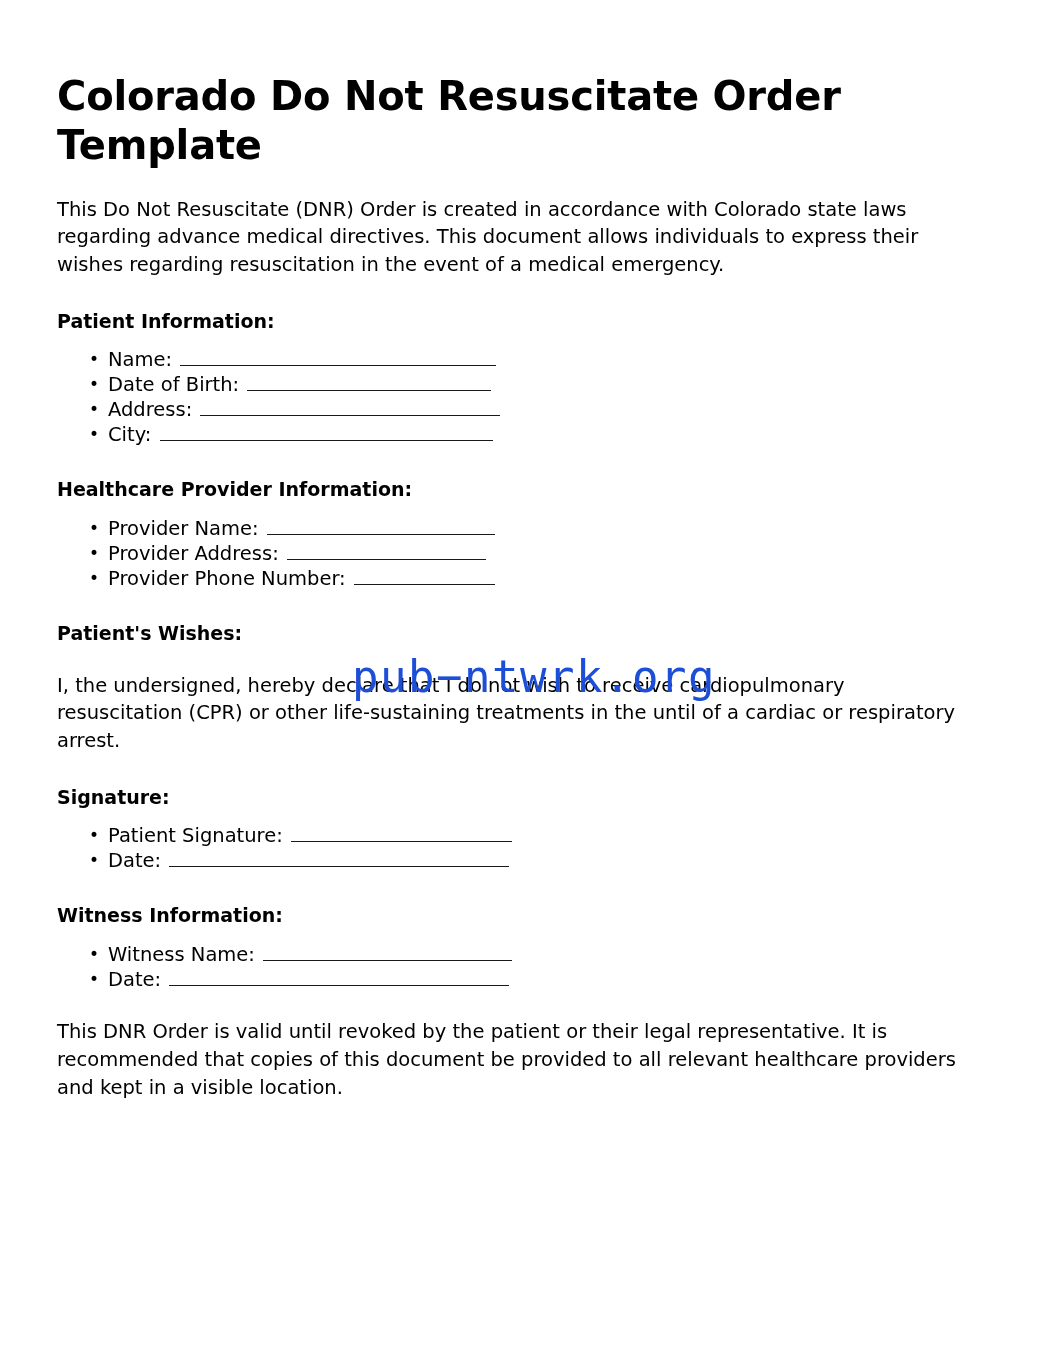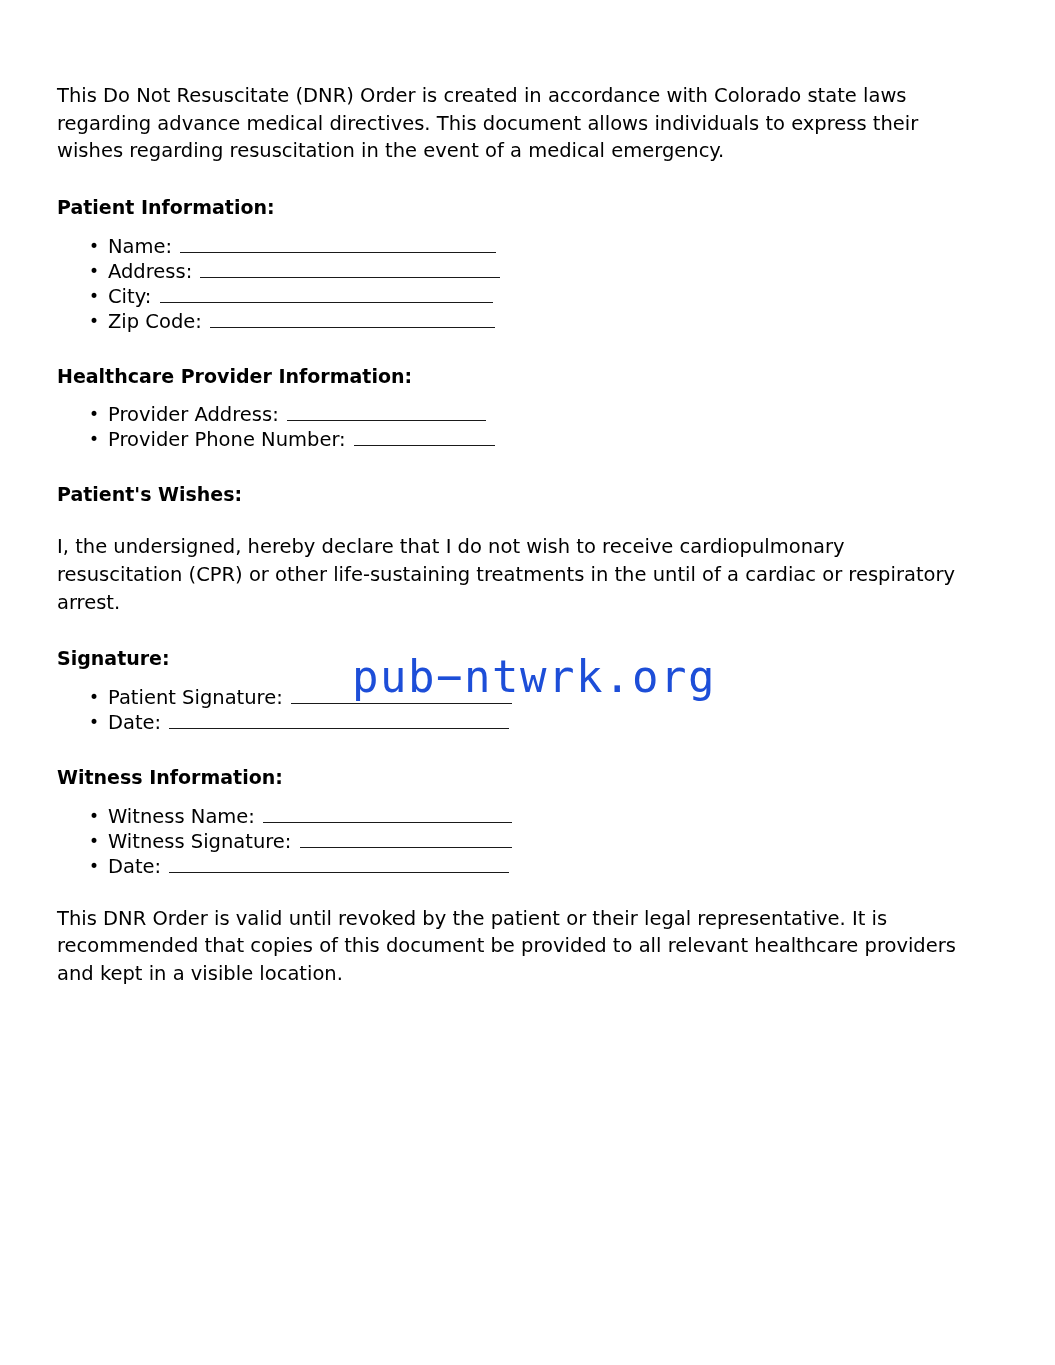--- a/index.html
+++ b/index.html
@@ -120,43 +120,47 @@
     pointer-events: none;
     user-select: none;
     z-index: 5;
   }
 </style>
 </head>
 <body>
 
 <div class="page">
 
+  <h1 class="doc-title">Colorado Do Not Resuscitate Order Template</h1>
 
   <p class="para">This Do Not Resuscitate (DNR) Order is created in accordance with Colorado state laws regarding advance medical directives. This document allows individuals to express their wishes regarding resuscitation in the event of a medical emergency.</p>
 
   <h2 class="section-heading">Patient Information:</h2>
 
   <ul class="field-list">
     <li>
       <span class="field-label">Name: </span><span class="rule w-name"></span>
     </li>
     <li>
+      <span class="field-label">Date of Birth: </span><span class="rule w-dob"></span>
+    </li>
+    <li>
       <span class="field-label">Address: </span><span class="rule w-address"></span>
     </li>
     <li>
       <span class="field-label">City: </span><span class="rule w-city"></span>
-    </li>
-    <li>
-      <span class="field-label">Zip Code: </span><span class="rule w-zip"></span>
     </li>
   </ul>
 
   <h2 class="section-heading">Healthcare Provider Information:</h2>
 
   <ul class="field-list">
+    <li>
+      <span class="field-label">Provider Name: </span><span class="rule w-pname"></span>
+    </li>
     <li>
       <span class="field-label">Provider Address: </span><span class="rule w-paddr"></span>
     </li>
     <li>
       <span class="field-label">Provider Phone Number: </span><span class="rule w-pphone"></span>
     </li>
   </ul>
 
   <h2 class="section-heading">Patient's Wishes:</h2>
 
@@ -173,23 +177,20 @@
     </li>
   </ul>
 
   <h2 class="section-heading">Witness Information:</h2>
 
   <ul class="field-list">
     <li>
       <span class="field-label">Witness Name: </span><span class="rule w-wname"></span>
     </li>
     <li>
-      <span class="field-label">Witness Signature: </span><span class="rule w-wsig"></span>
-    </li>
-    <li>
       <span class="field-label">Date: </span><span class="rule w-wdate"></span>
     </li>
   </ul>
 
   <p class="para closing">This DNR Order is valid until revoked by the patient or their legal representative. It is recommended that copies of this document be provided to all relevant healthcare providers and kept in a visible location.</p>
 
 </div>
 
 <div class="watermark">pub−ntwrk.org</div>
 

